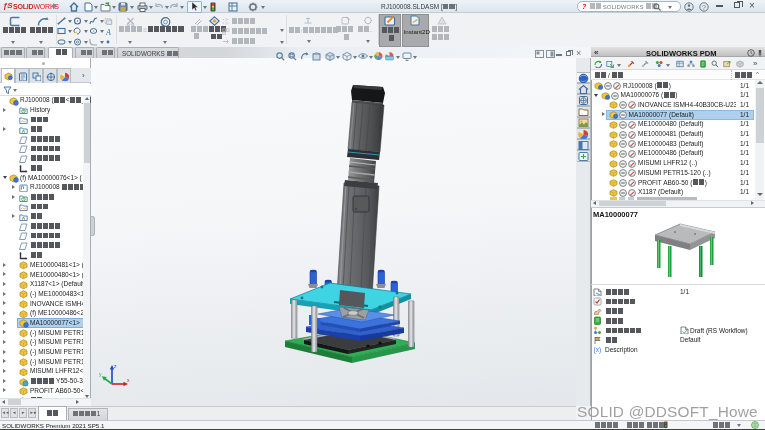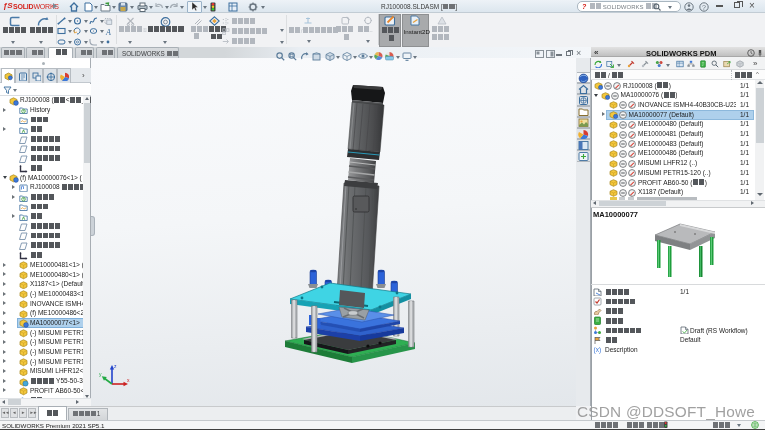--- a/index.html
+++ b/index.html
@@ -1042,12 +1042,12 @@
     <circle cx="2.7" cy="2" r="0.9" fill="#e33"></circle>
     <circle cx="2.7" cy="4.8" r="0.9" fill="#3c3"></circle>
   </svg>
 <div class="tx" style="left:712px;top:421px;font-size:6.3px"><i class="w"></i><i class="w"></i><i class="w"></i></div>
 <div class="a" style="left:737px;top:424px;width:0;height:0;border-left:2.5px solid transparent;border-right:2.5px solid transparent;border-top:3px solid #6b7680"></div>
 <svg class="a" style="left:751px;top:420.5px" width="8" height="8" viewBox="0 0 8 8">
     <circle cx="4" cy="4" r="3.4" fill="#e8f0e8" stroke="#3aa83a" stroke-width="0.8"></circle>
     <path d="M0.6 4 H7.4 M4 0.6 V7.4 M1.5 2 C3 3 5 3 6.5 2 M1.5 6 C3 5 5 5 6.5 6" stroke="#3aa83a" stroke-width="0.5" fill="none"></path>
   </svg>
 <div class="a" style="left:0;top:428.5px;width:765px;height:1.5px;background:#3f3f3f"></div>
-<div class="a" style="left:577px;top:403px;font-size:15.4px;color:#999;letter-spacing:0.2px;opacity:0.92;white-space:nowrap;z-index:50">CSDN @DDSOFT_Howe</div>
+<div class="a" style="left:577px;top:403px;font-size:15.4px;color:#999;letter-spacing:0.2px;opacity:0.92;white-space:nowrap;z-index:50">SOLID @DDSOFT_Howe</div>
 </body></html>

